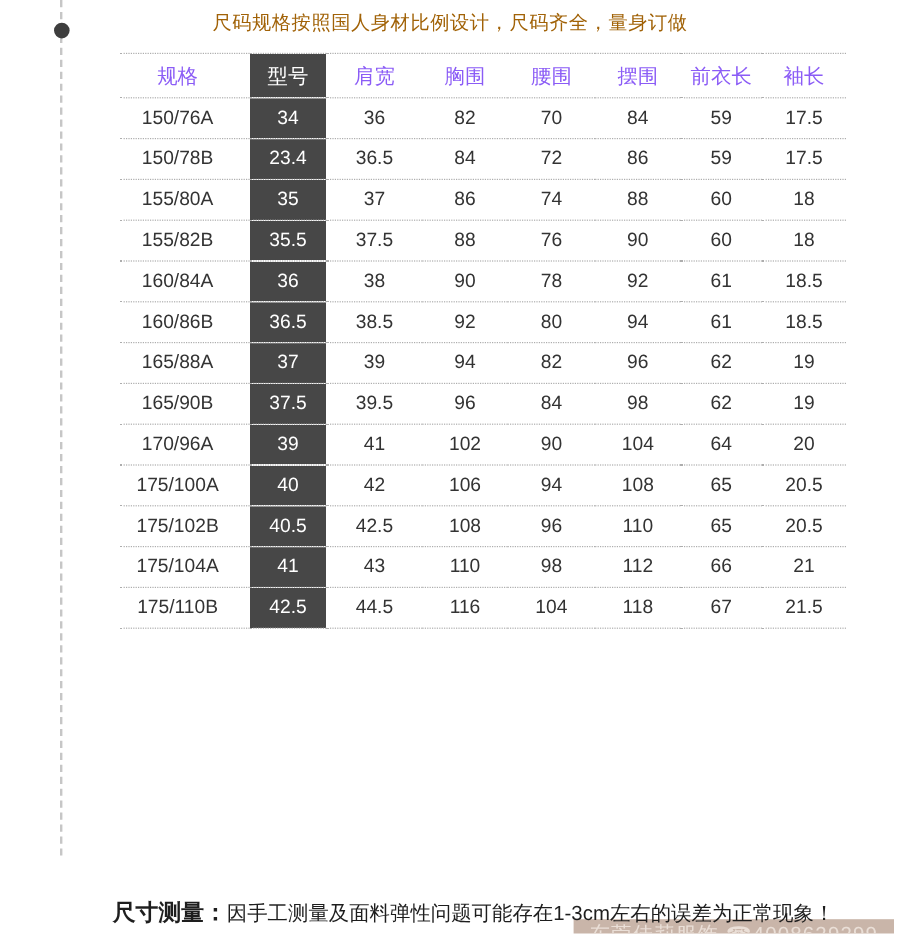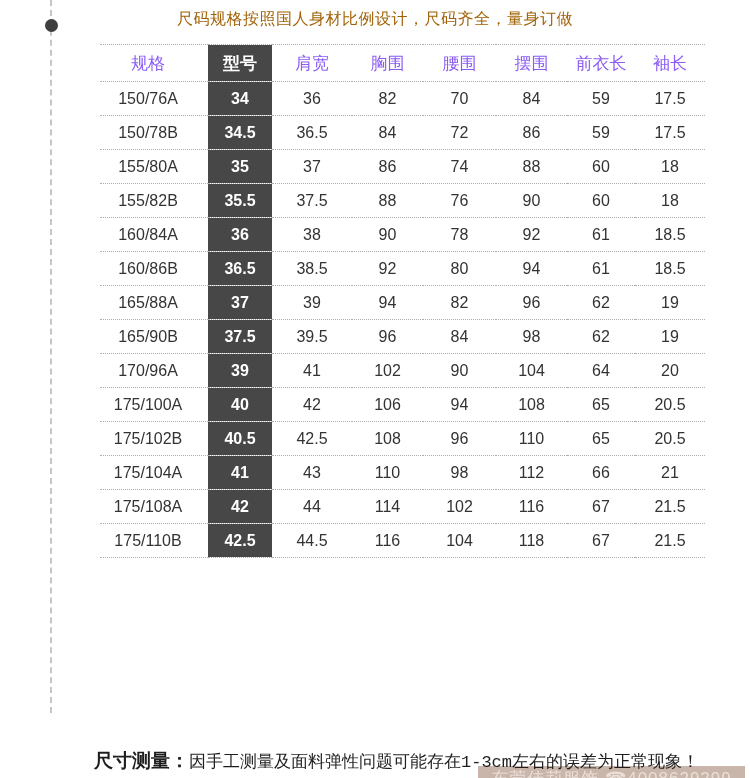--- a/index.html
+++ b/index.html
@@ -50,41 +50,41 @@
     color: #333333;
     font-size: 16px;
     overflow: hidden;
     white-space: nowrap;
   }
   table.size-table th { font-size: 17px; color: #8b5cf6; }
   table.size-table th:first-child, table.size-table td:first-child { padding-right: 12px; }
   table.size-table .hl {
     background: #474747;
     color: #ffffff;
-    font-weight: bold;
+    font-weight: normal;
     padding-right: 0;
   }
   
   .watermark {
     position: absolute; left: 478px; top: 722px;
     width: 267px; height: 26px;
     background: rgba(195, 173, 160, 0.9);
     color: #eadfd7;
     font-size: 17px;
     line-height: 26px;
     text-align: center;
     letter-spacing: 1px;
     white-space: nowrap;
     margin-top: 44px;
   }
   
   .footnote {
     position: absolute; left: 94px; top: 748px;
     color: #1e1e1e;
-    font-family: Liberation Mono, monospace;
+    font-family: Liberation Sans, sans-serif;
     font-size: 17px;
     white-space: nowrap;
   }
   .footnote .fn-label {
     font-weight: bold;
     font-size: 19px;
   }
 </style>
 </head>
 <body>
@@ -123,21 +123,21 @@
         <td class="hl">34</td>
         <td>36</td>
         <td>82</td>
         <td>70</td>
         <td>84</td>
         <td>59</td>
         <td>17.5</td>
       </tr>
       <tr>
         <td>150/78B</td>
-        <td class="hl">34.5</td>
+        <td class="hl">23.4</td>
         <td>36.5</td>
         <td>84</td>
         <td>72</td>
         <td>86</td>
         <td>59</td>
         <td>17.5</td>
       </tr>
       <tr>
         <td>155/80A</td>
         <td class="hl">35</td>
@@ -232,30 +232,20 @@
         <td>175/104A</td>
         <td class="hl">41</td>
         <td>43</td>
         <td>110</td>
         <td>98</td>
         <td>112</td>
         <td>66</td>
         <td>21</td>
       </tr>
       <tr>
-        <td>175/108A</td>
-        <td class="hl">42</td>
-        <td>44</td>
-        <td>114</td>
-        <td>102</td>
-        <td>116</td>
-        <td>67</td>
-        <td>21.5</td>
-      </tr>
-      <tr>
         <td>175/110B</td>
         <td class="hl">42.5</td>
         <td>44.5</td>
         <td>116</td>
         <td>104</td>
         <td>118</td>
         <td>67</td>
         <td>21.5</td>
       </tr>
     </tbody>

